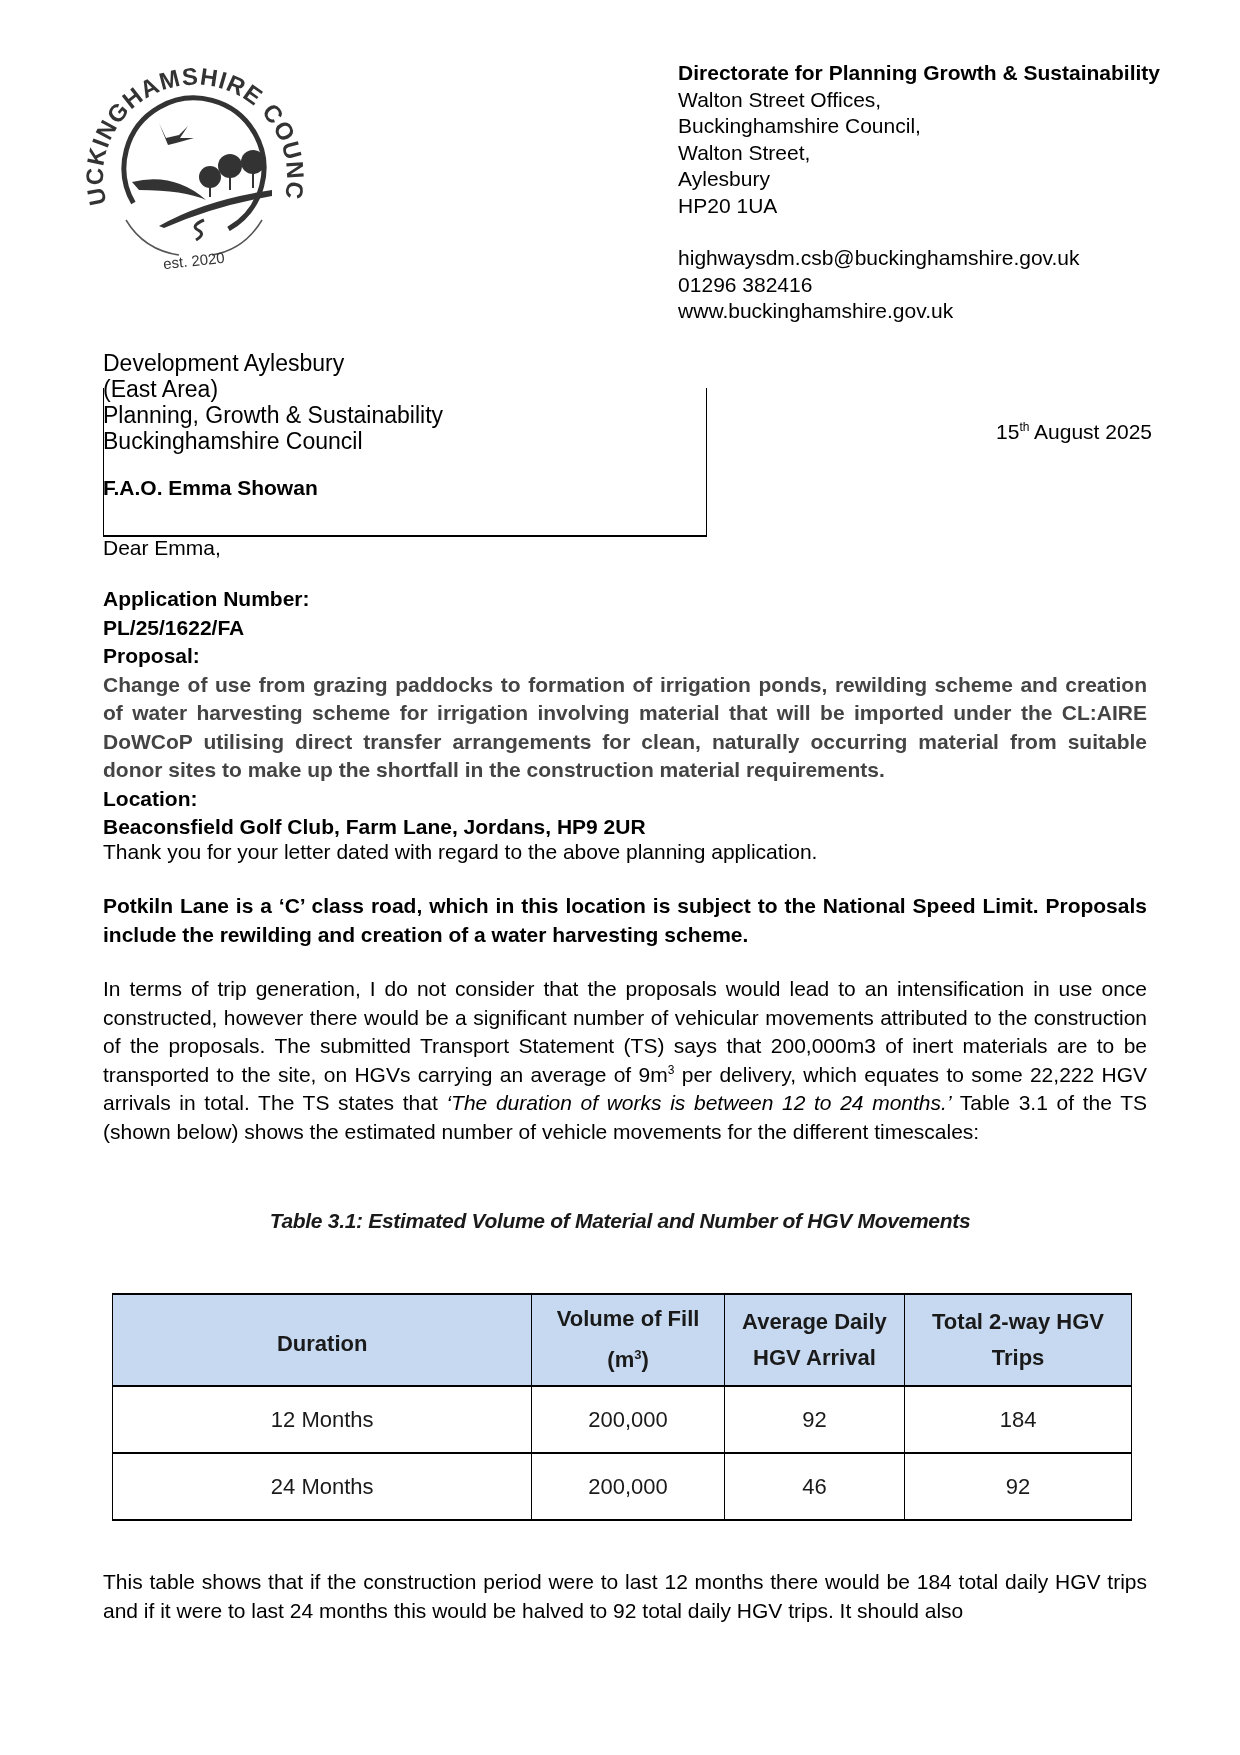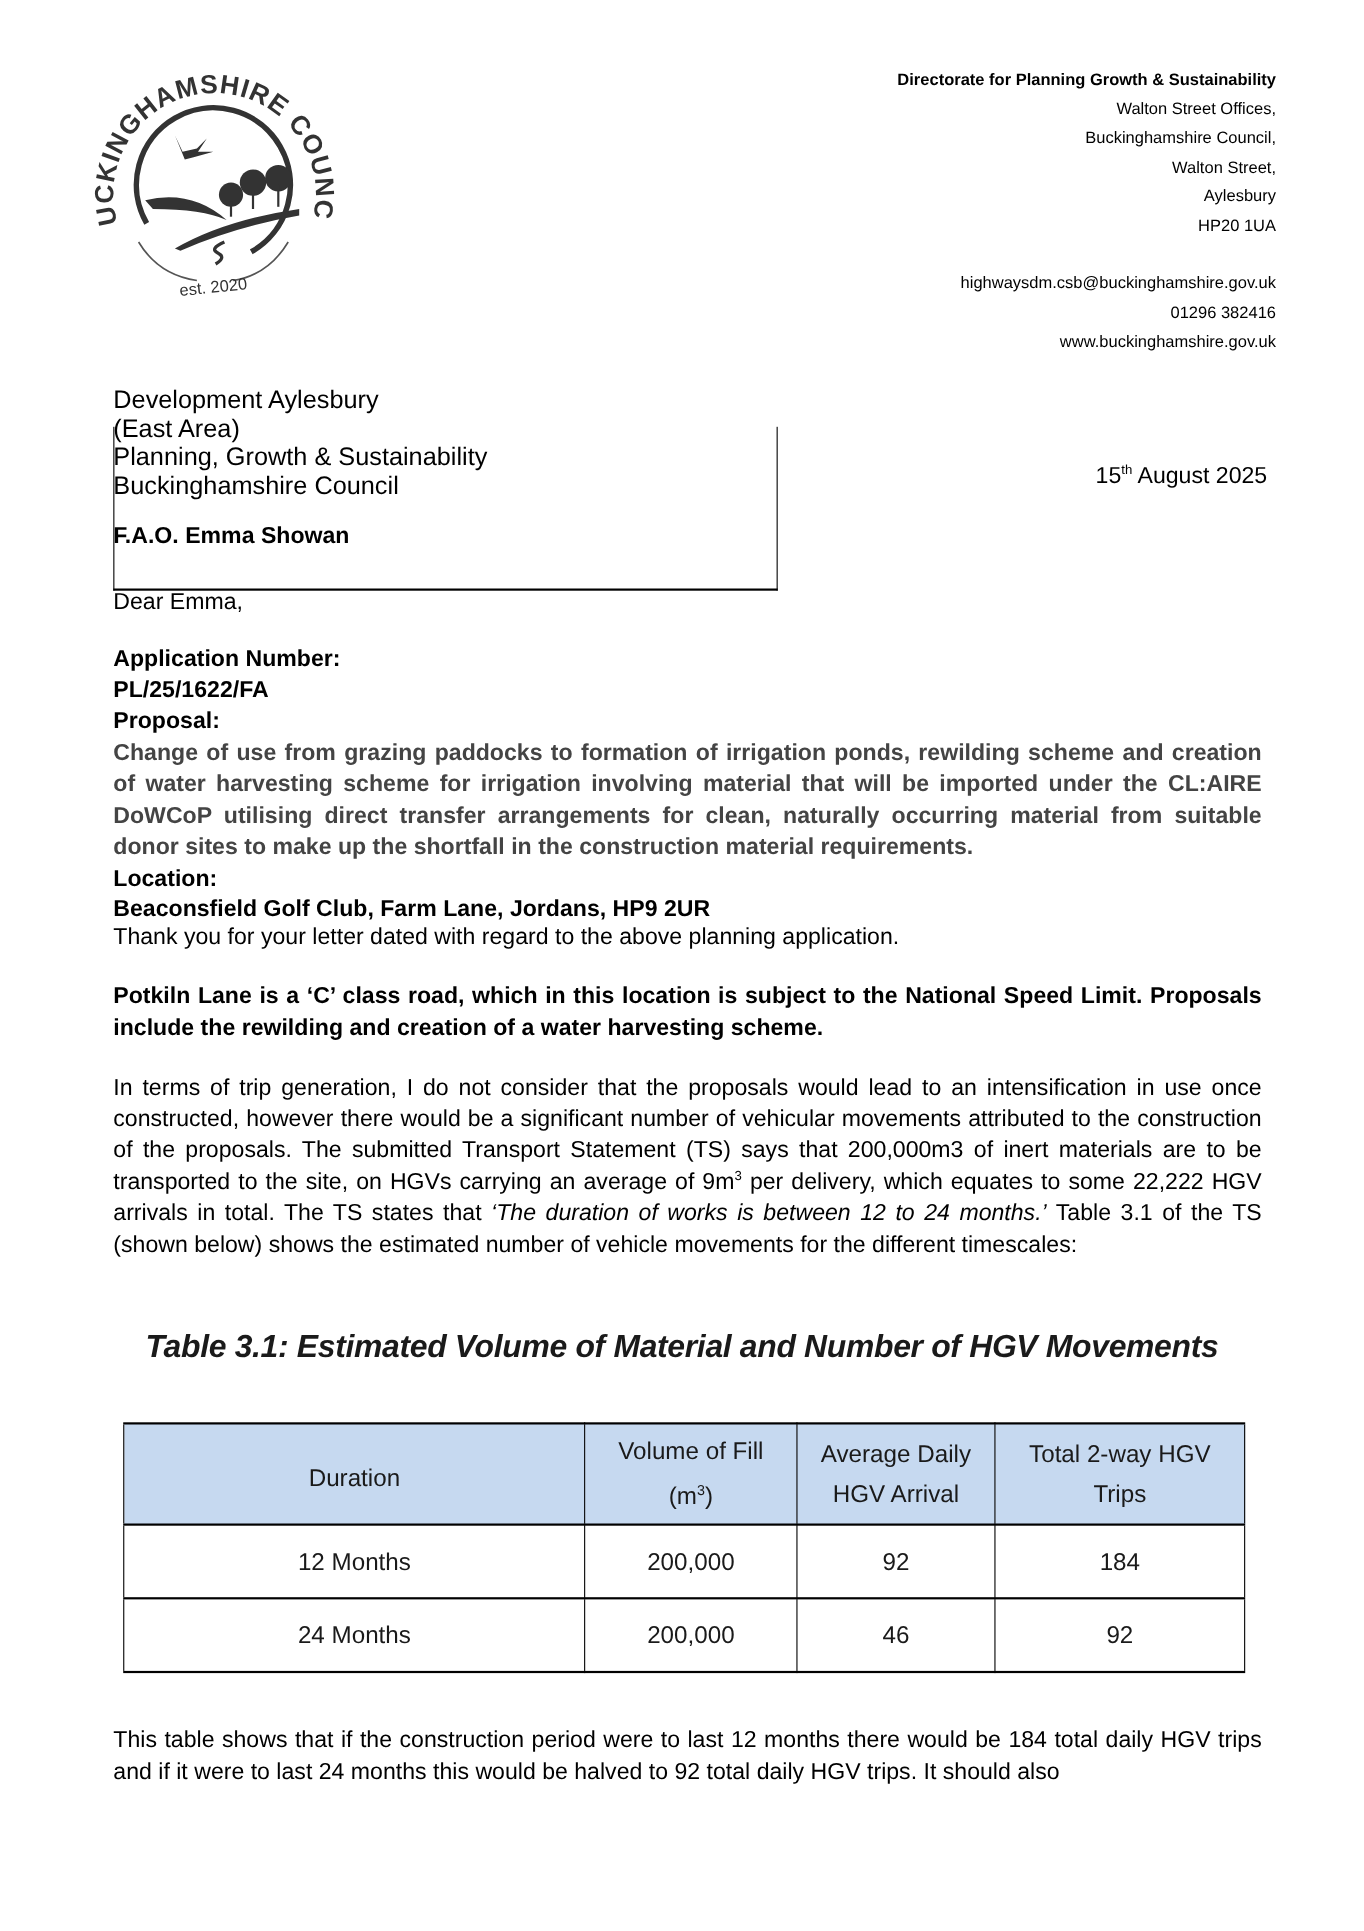--- a/index.html
+++ b/index.html
@@ -4,21 +4,21 @@
 <style>
   html, body { margin: 0; padding: 0; background: #ffffff; }
   body { width: 1240px; height: 1755px; position: relative; overflow: hidden;
          font-family: "Liberation Sans", sans-serif; color: #000; }
   .abs { position: absolute; }
 
   
   #logo { left: 84px; top: 50px; width: 220px; height: 228px; }
 
   
-  #directorate { right: 80px; top: 60px; text-align: right; font-size: 15px; line-height: 26.5px; }
+  #directorate { right: 80px; top: 60px; text-align: left; font-size: 21px; line-height: 26.5px; }
   #directorate .dir-title { font-weight: bold; }
   #directorate .gap { height: 26px; }
 
   
   #address-box { left: 103px; top: 388px; width: 602px; height: 147px;
                  border-left: 1.5px solid #000; border-right: 1.5px solid #000; border-bottom: 2px solid #000; }
   #address { left: 103px; top: 350px; font-size: 23px; line-height: 26px; }
   #fao { left: 103px; top: 476px; font-size: 21px; font-weight: bold; }
 
   #date { right: 88px; top: 420px; font-size: 21px; }
@@ -36,26 +36,26 @@
   
   .para { left: 103px; width: 1044px; font-size: 21px; line-height: 28.5px; text-align: justify; }
   #p1 { top: 838px; }
   #p2 { top: 892px; font-weight: bold; }
   #p3 { top: 975px; }
   #p4 { top: 1568px; }
   .para sup { font-size: 12px; line-height: 0; }
 
   
   #table-caption { left: 0; width: 1240px; top: 1209px; text-align: center;
-                   font-size: 29px; font-weight: bold; font-style: italic; color: #1a1a1a;
+                   font-size: 21px; font-weight: bold; font-style: italic; color: #1a1a1a;
                    letter-spacing: -0.3px; }
   #hgv-table { left: 112px; top: 1293px; width: 1020px; border-collapse: collapse; font-size: 22px; color: #1a1a1a; }
   #hgv-table th, #hgv-table td { border: 1.5px solid #000; text-align: center; padding: 0 6px; }
   #hgv-table thead tr { background: #c6d9f0; height: 92px; }
-  #hgv-table th { font-weight: normal; line-height: 36px; }
+  #hgv-table th { font-weight: bold; line-height: 36px; }
   #hgv-table th.dur { vertical-align: bottom; padding-bottom: 23px; }
   #hgv-table tbody tr { height: 67px; margin-left: 16px; }
   #hgv-table tr.row-top { border-top: 2px solid #000; }
   #hgv-table { border-top: 2px solid #000; border-bottom: 2.5px solid #000; }
   #hgv-table th sup { font-size: 13px; }
 </style>
 </head>
 <body>
 
 <svg id="logo" class="abs" viewBox="0 0 220 228">

